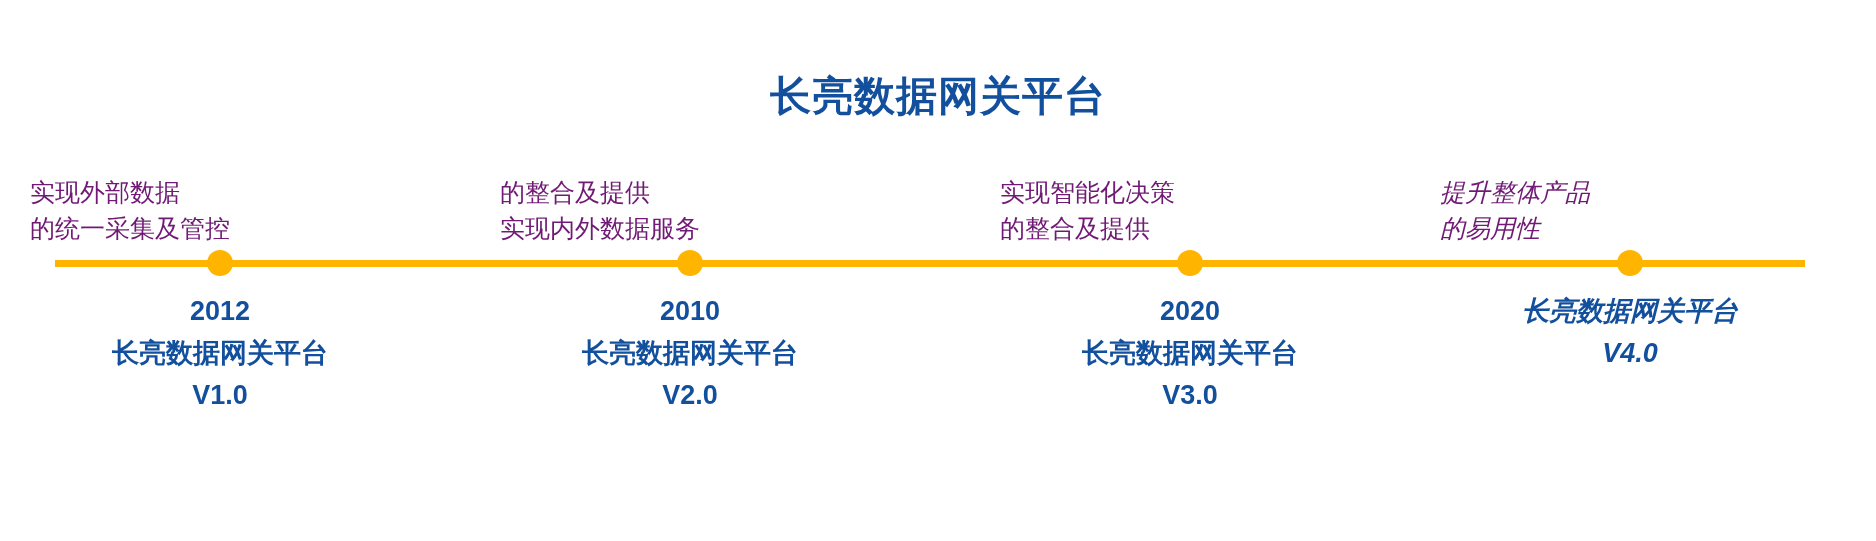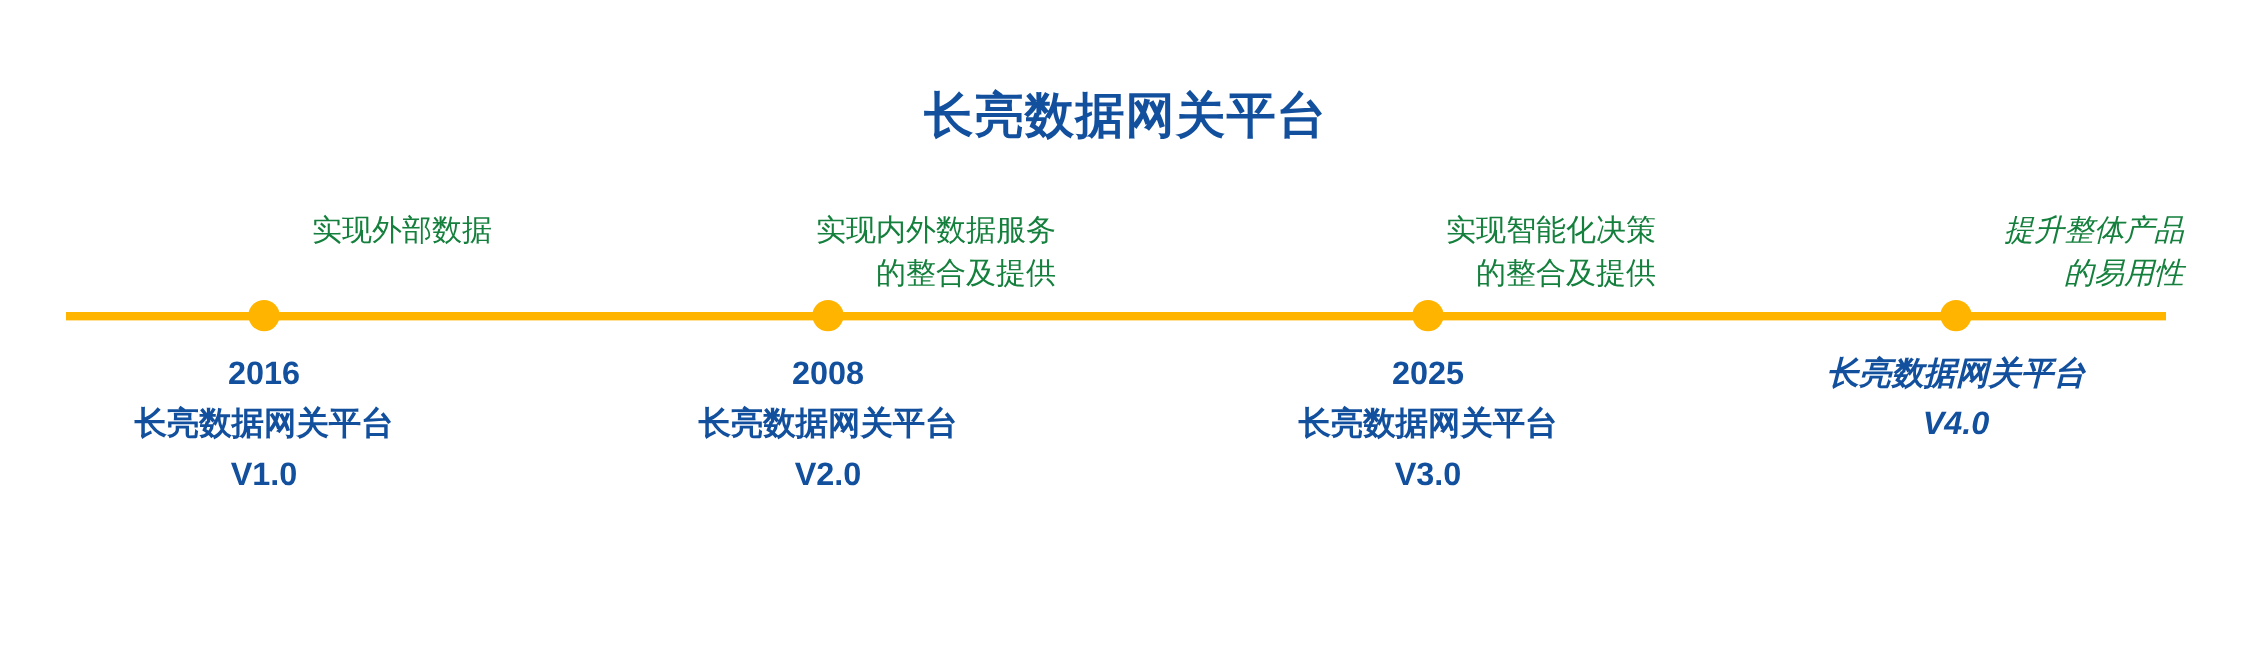--- a/index.html
+++ b/index.html
@@ -63,24 +63,24 @@
     width: 380px;
     margin-left: -190px;
     height: 541px;
   }
 
   .desc {
     position: absolute;
     top: 150px;
     left: 0;
     width: 380px;
-    text-align: right;
+    text-align: left;
     font-size: 25px;
     line-height: 36px;
-    color: #15803d;
+    color: #701a75;
     white-space: nowrap;
   }
 
   .desc .line {
     display: block;
   }
 
   .label {
     position: absolute;
     top: 266px;
@@ -103,49 +103,50 @@
 
 <div class="board">
 
   <div class="title">长亮数据网关平台</div>
 
   <div class="axis"></div>
 
   <div class="milestone" style="left:220px;">
     <div class="desc">
       <span class="line">实现外部数据</span>
+      <span class="line">的统一采集及管控</span>
     </div>
     <div class="label">
-      <span class="row">2016</span>
+      <span class="row">2012</span>
       <span class="row">长亮数据网关平台</span>
       <span class="row">V1.0</span>
     </div>
   </div>
   <div class="dot" style="left:220px;"></div>
 
   <div class="milestone" style="left:690px;">
     <div class="desc">
+      <span class="line">的整合及提供</span>
       <span class="line">实现内外数据服务</span>
-      <span class="line">的整合及提供</span>
     </div>
     <div class="label">
-      <span class="row">2008</span>
+      <span class="row">2010</span>
       <span class="row">长亮数据网关平台</span>
       <span class="row">V2.0</span>
     </div>
   </div>
   <div class="dot" style="left:690px;"></div>
 
   <div class="milestone" style="left:1190px;">
     <div class="desc">
       <span class="line">实现智能化决策</span>
       <span class="line">的整合及提供</span>
     </div>
     <div class="label">
-      <span class="row">2025</span>
+      <span class="row">2020</span>
       <span class="row">长亮数据网关平台</span>
       <span class="row">V3.0</span>
     </div>
   </div>
   <div class="dot" style="left:1190px;"></div>
 
   <div class="milestone" style="left:1630px;font-style:italic;">
     <div class="desc">
       <span class="line">提升整体产品</span>
       <span class="line">的易用性</span>

